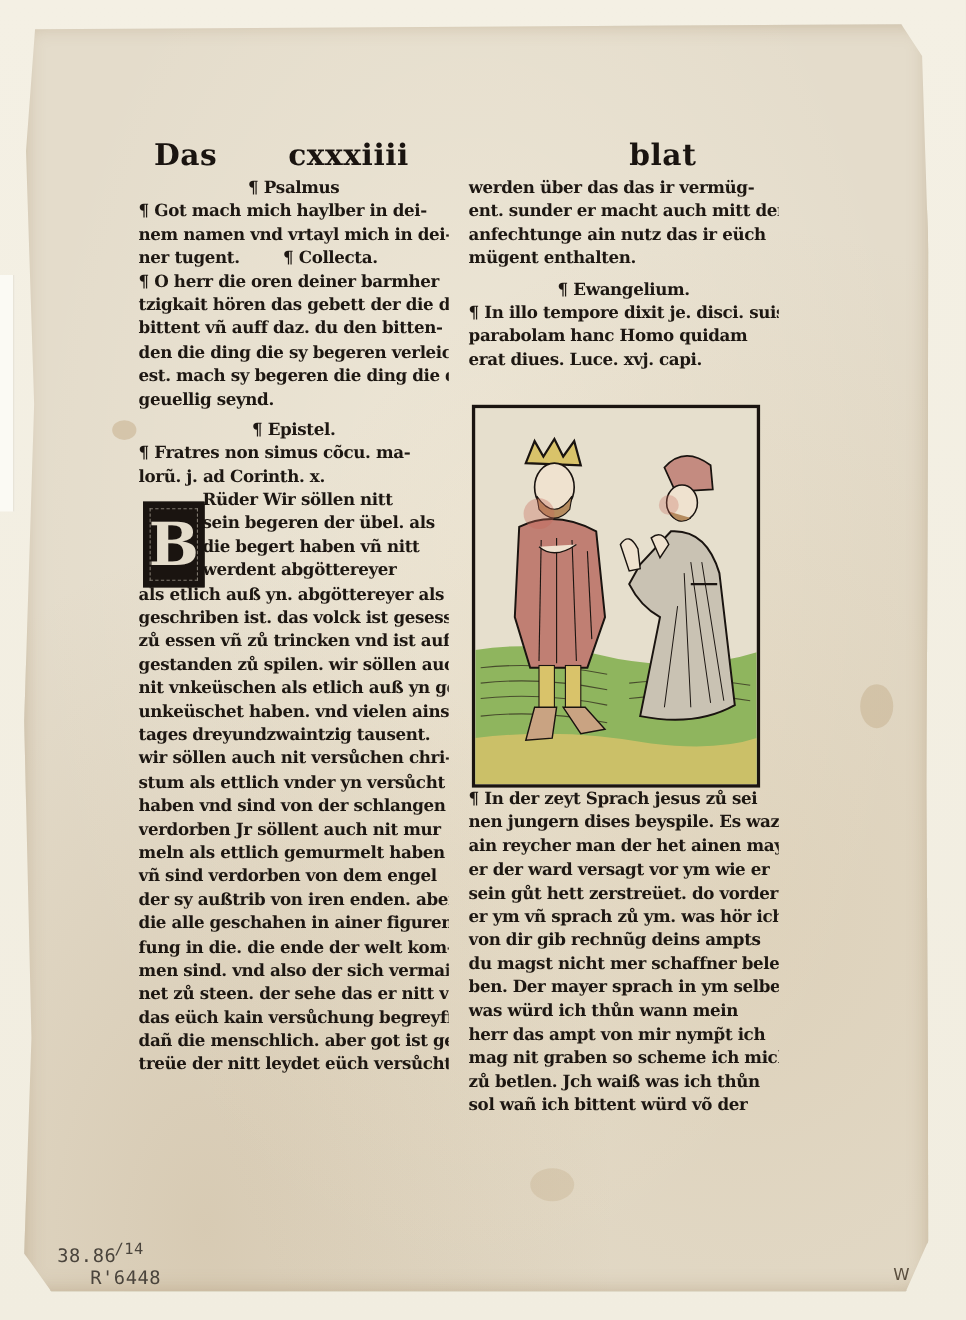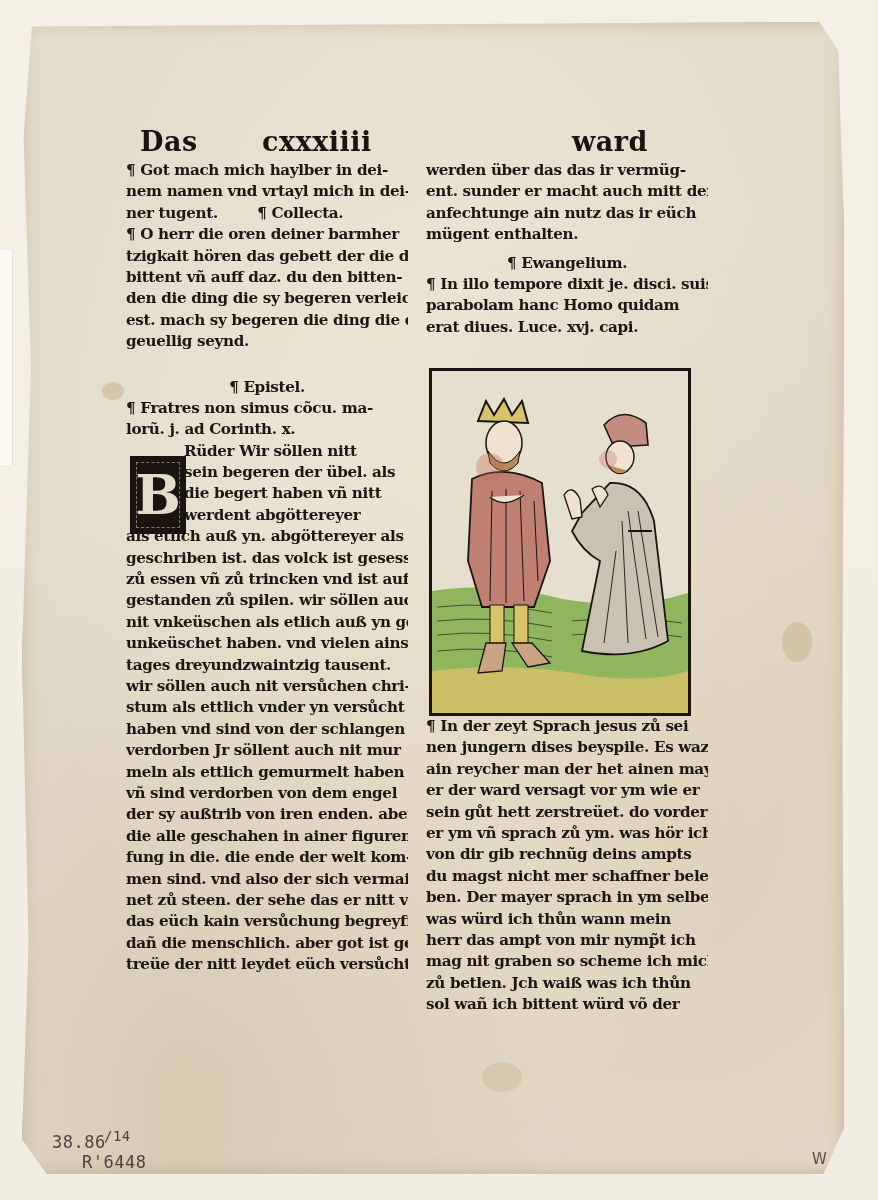--- a/index.html
+++ b/index.html
@@ -72,33 +72,34 @@
 <div class="mount-strip"></div>
 
 <div class="leaf">
   <div class="stain" style="left:760px;top:600px;width:30px;height:40px;background:rgba(170,140,90,0.25);"></div>
   <div class="stain" style="left:80px;top:360px;width:22px;height:18px;background:rgba(175,140,90,0.3);"></div>
   <div class="stain" style="left:460px;top:1040px;width:40px;height:30px;background:rgba(170,140,90,0.18);"></div>
 </div>
 
 <div class="running-head" style="left:140px;">Das</div>
 <div class="running-head" style="left:262px;">cxxxiiii</div>
-<div class="running-head" style="left:572px;">ward</div>
+<div class="running-head" style="left:572px;">blat</div>
 
 <div class="text col-left" style="top:160px;">
+  <span class="line center">¶ Psalmus</span>
   <span class="line">¶ Got mach mich haylber in dei-</span>
   <span class="line">nem namen vnd vrtayl mich in dei-</span>
   <span class="line" style="white-space:pre;">ner tugent.        ¶ Collecta.</span>
   <span class="line">¶ O herr die oren deiner barmher</span>
   <span class="line">tzigkait hören das gebett der die da</span>
   <span class="line">bittent vñ auff daz. du den bitten-</span>
   <span class="line">den die ding die sy begeren verleich</span>
   <span class="line">est. mach sy begeren die ding die dir</span>
   <span class="line">geuellig seynd.</span>
-  <span class="line center" style="margin-top:24px;">¶ Epistel.</span>
+  <span class="line center" style="margin-top:6px;">¶ Epistel.</span>
   <span class="line">¶ Fratres non simus cõcu. ma-</span>
   <span class="line">lorũ. j. ad Corinth. x.</span>
   <span class="line indent">Rüder Wir söllen nitt</span>
   <span class="line indent">sein begeren der übel. als</span>
   <span class="line indent">die begert haben vñ nitt</span>
   <span class="line indent">werdent  abgöttereyer</span>
   <span class="line">als etlich auß yn. abgöttereyer als</span>
   <span class="line">geschriben ist. das volck ist gesessen</span>
   <span class="line">zů essen vñ zů trincken vnd ist auff</span>
   <span class="line">gestanden zů spilen. wir söllen auch</span>

